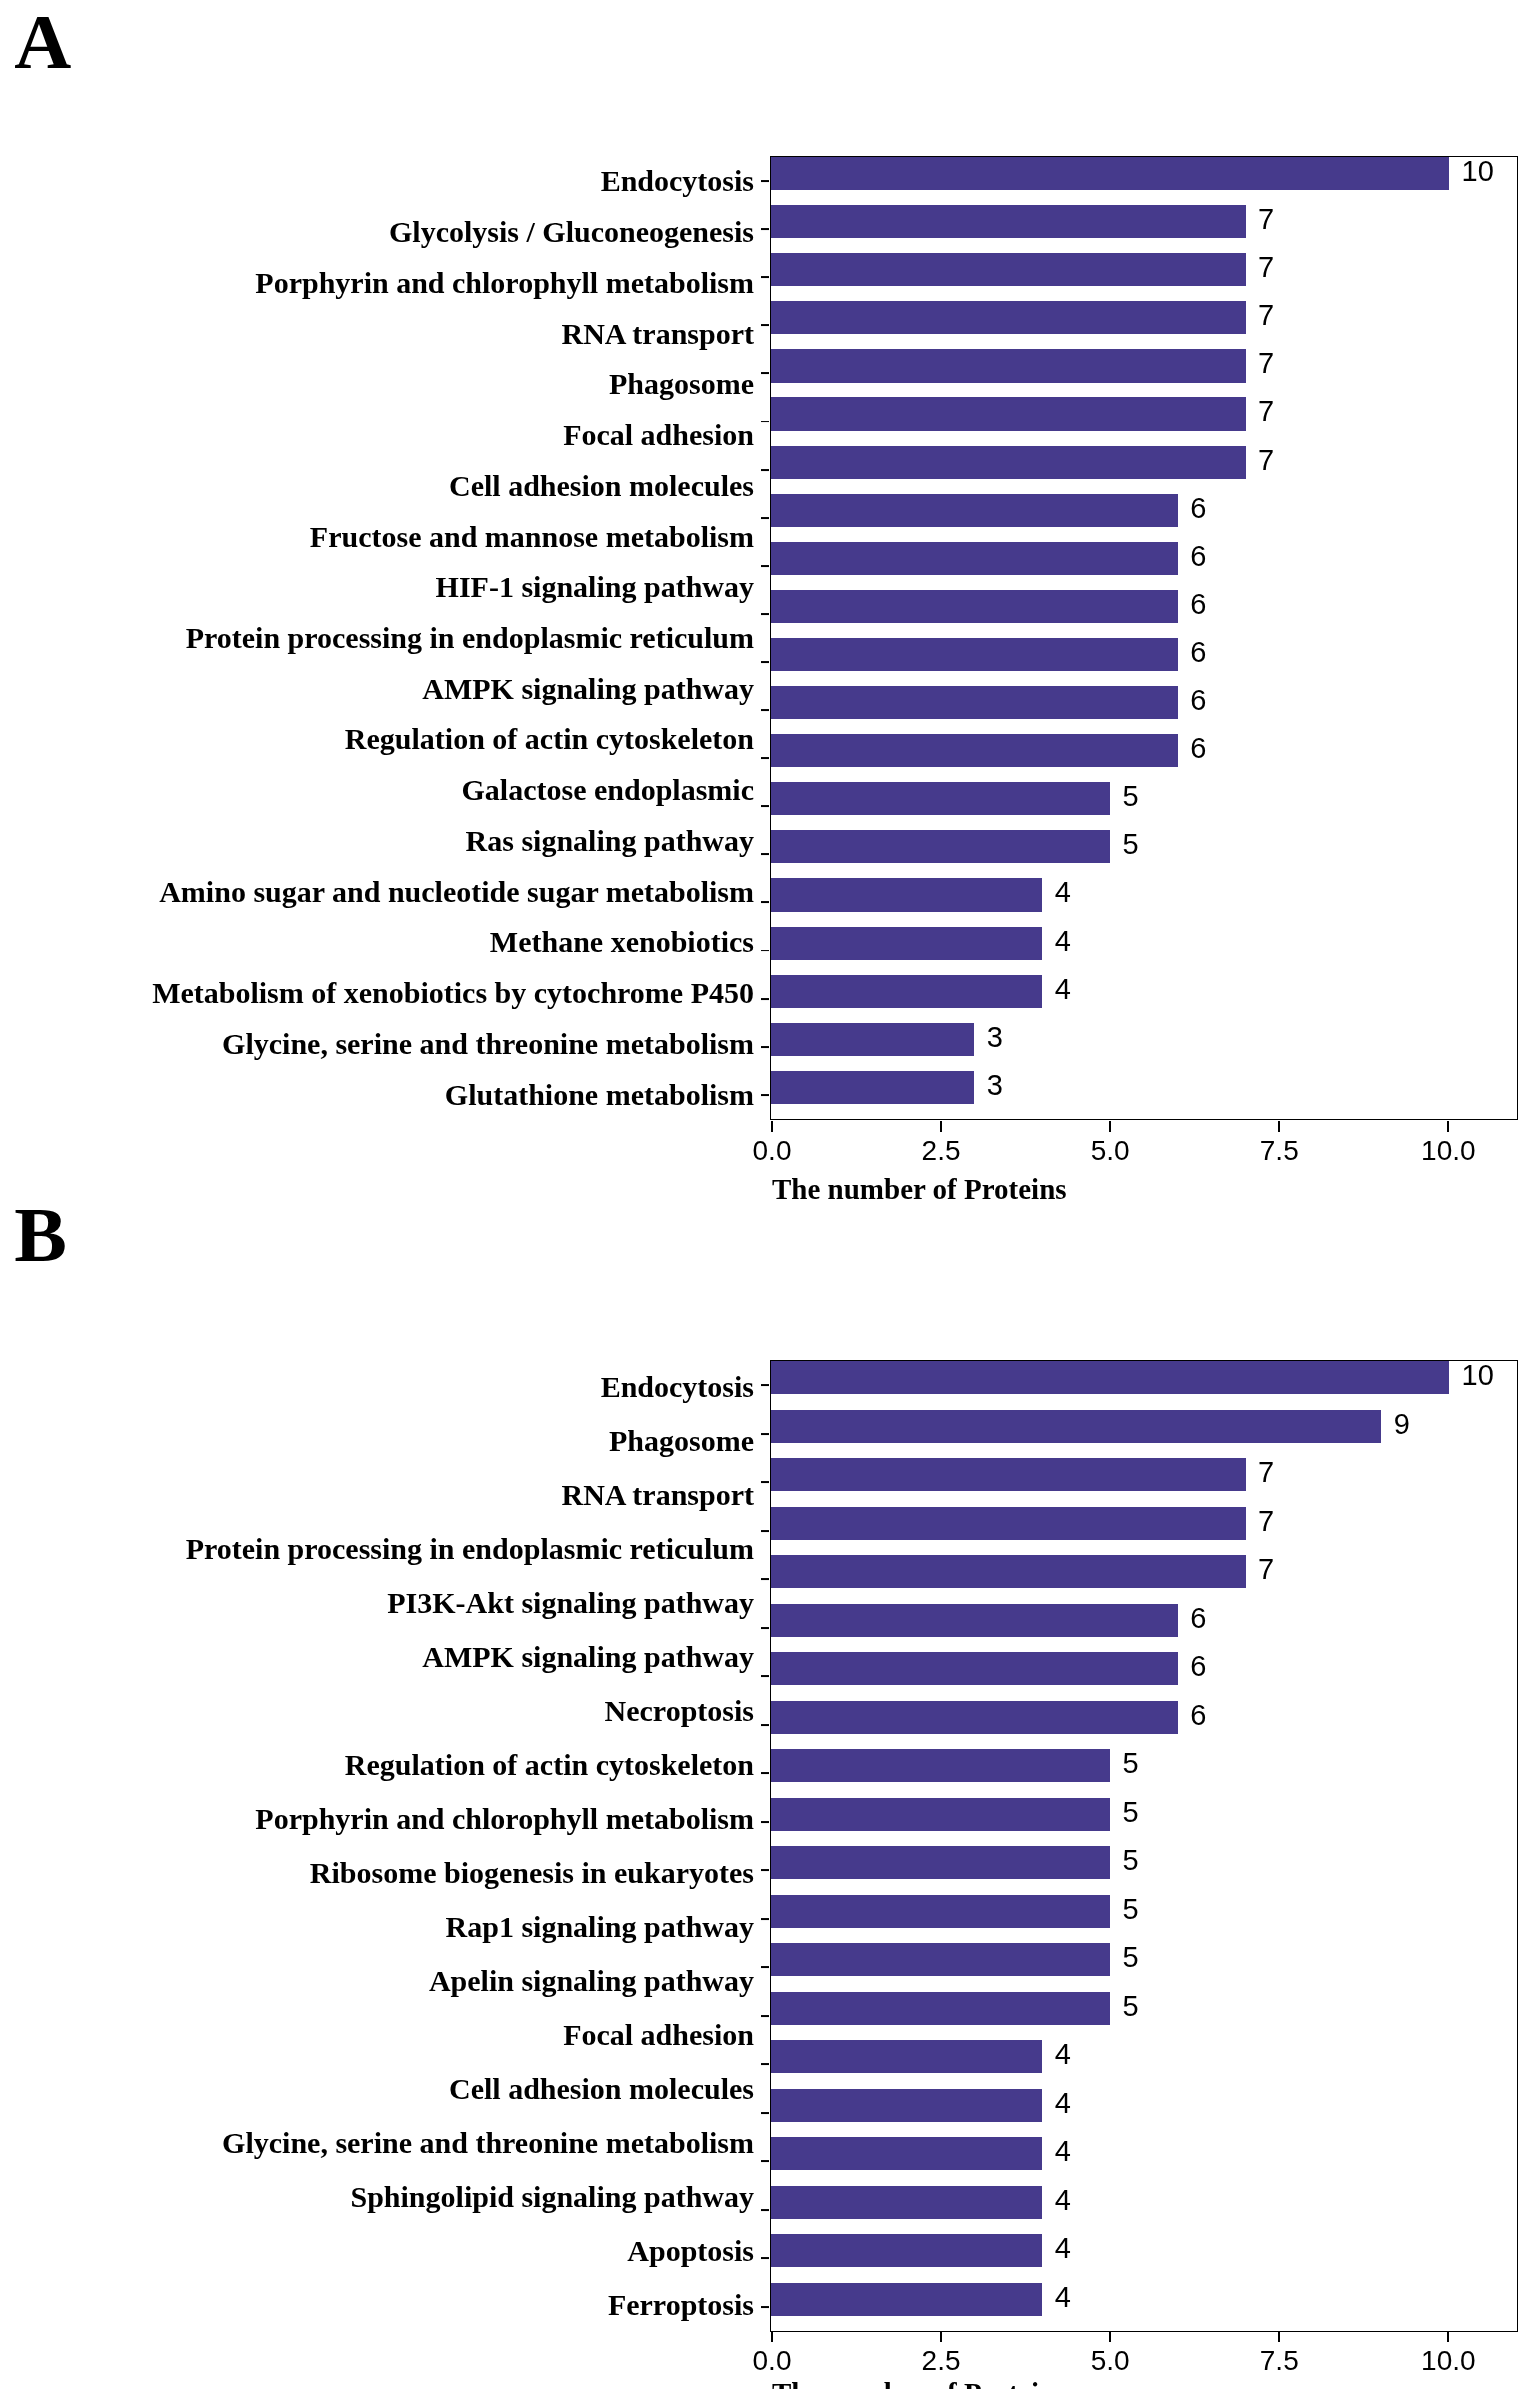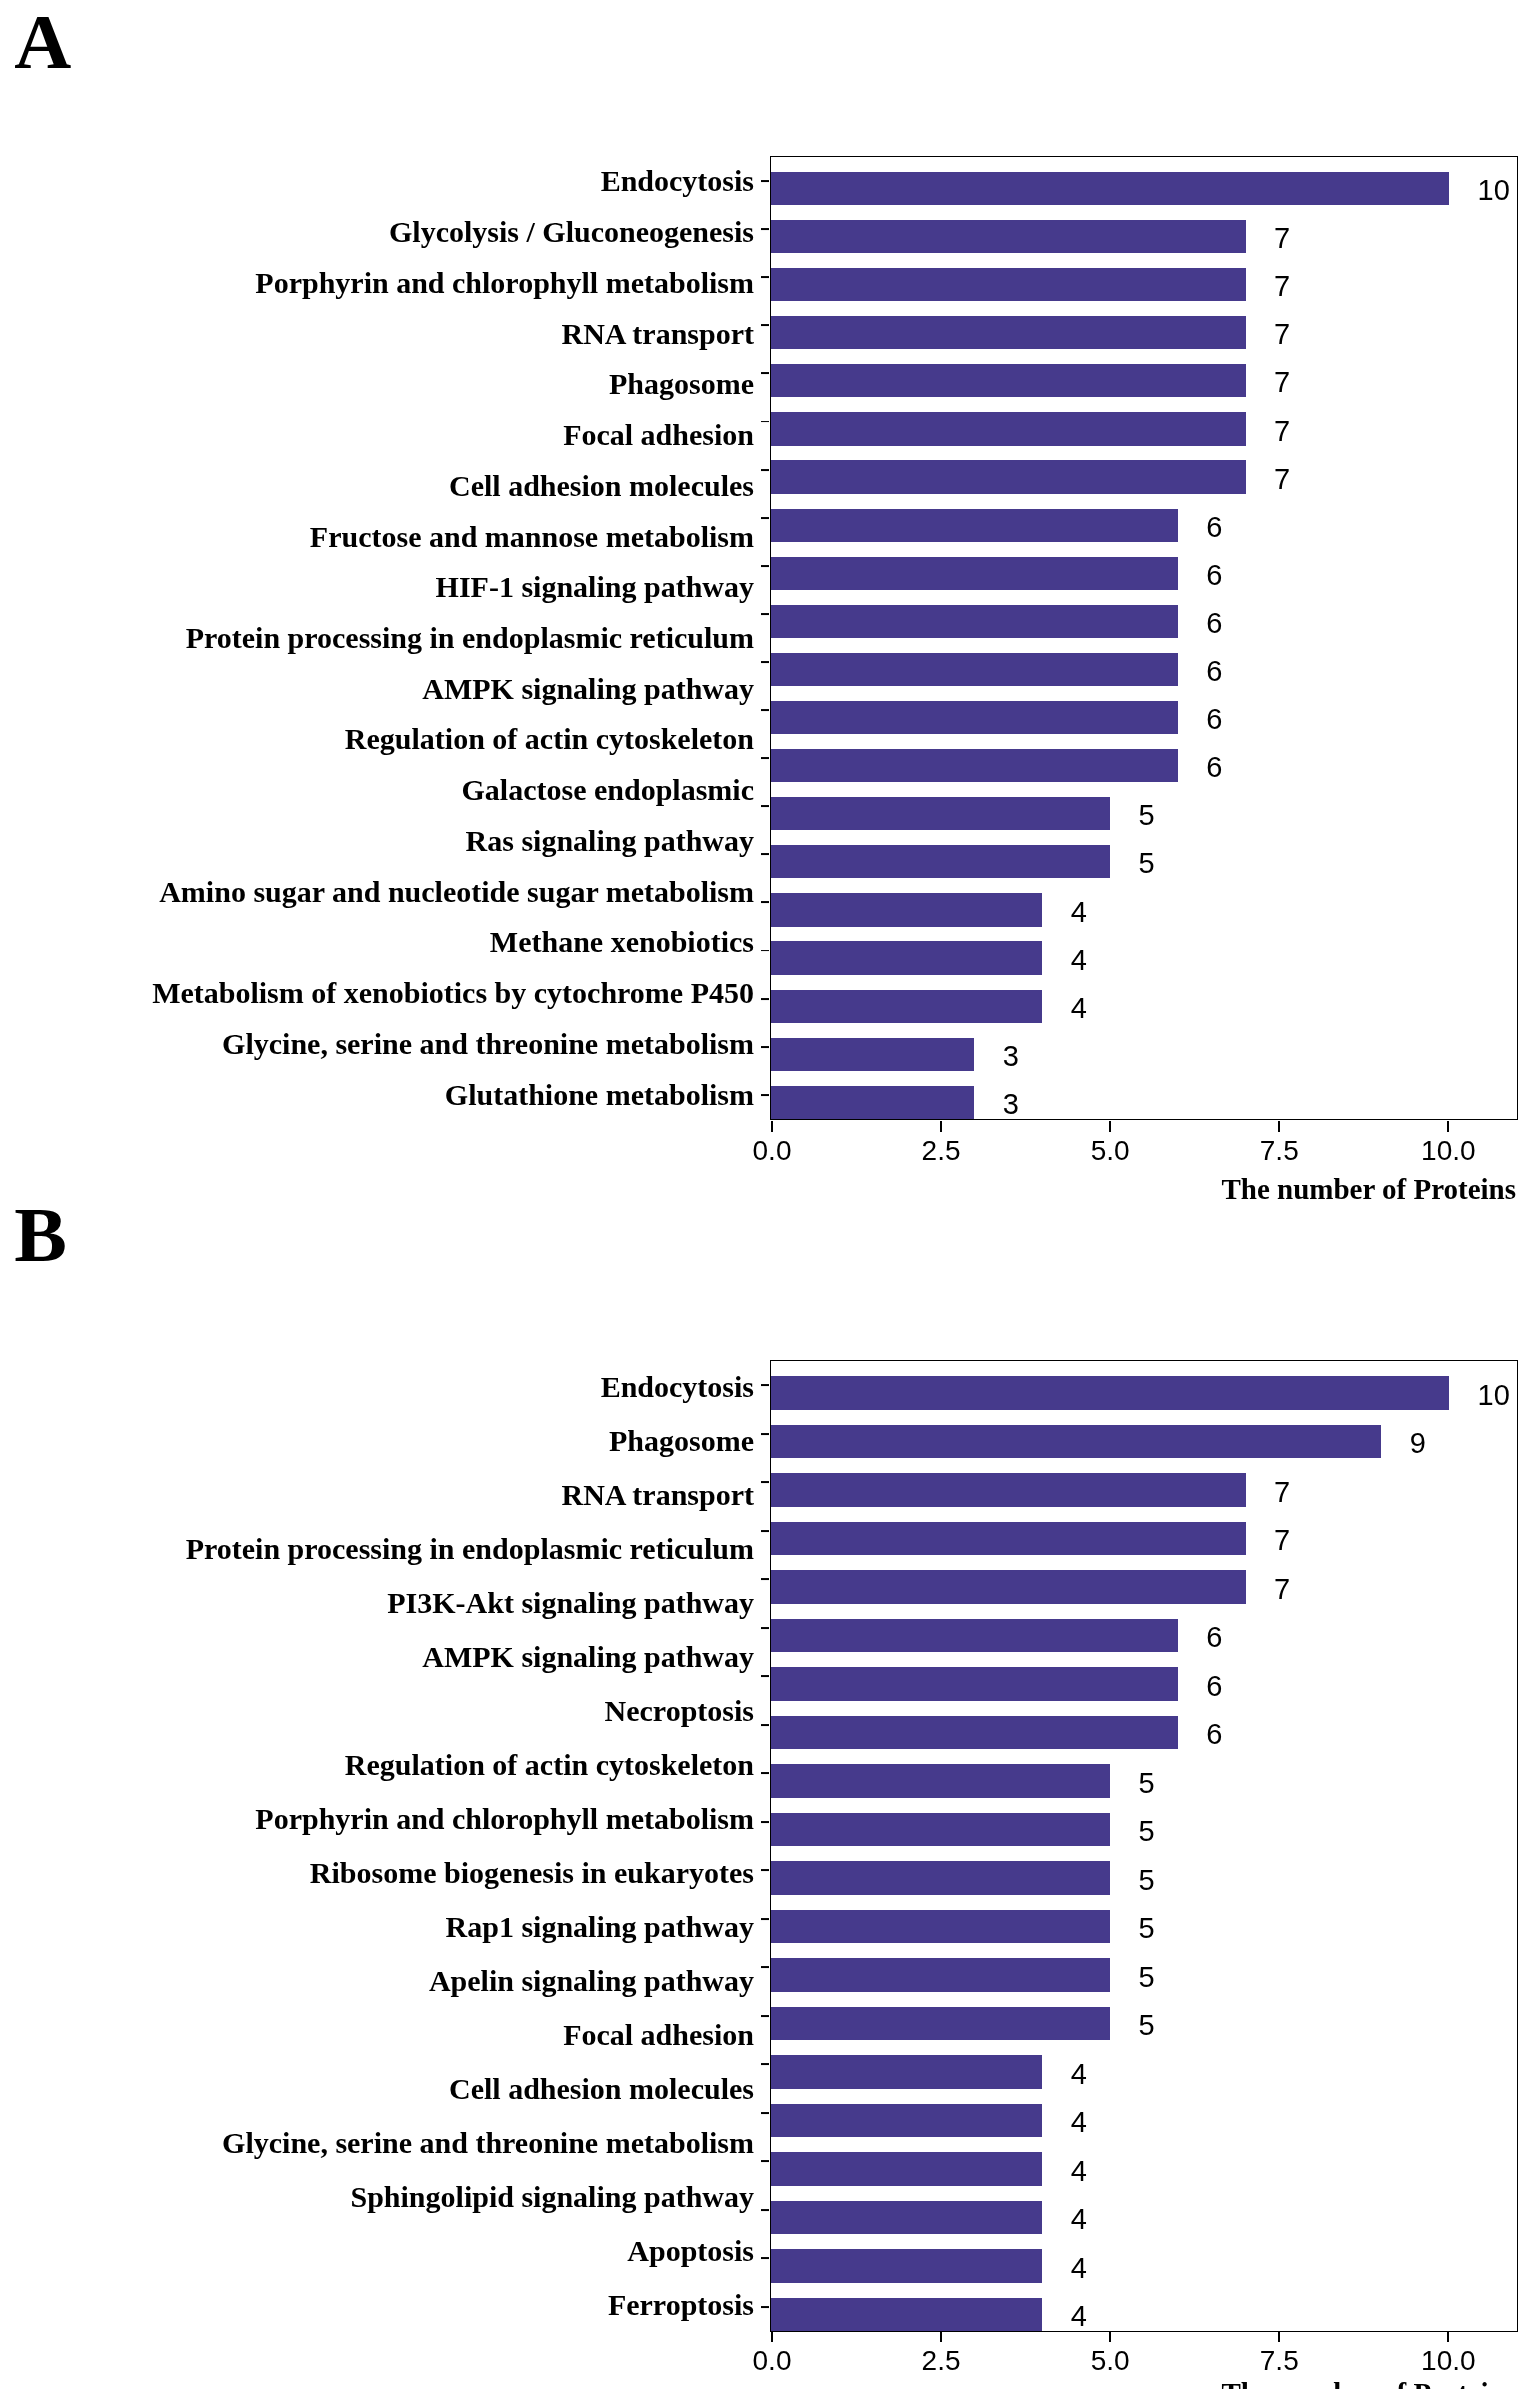--- a/index.html
+++ b/index.html
@@ -15,35 +15,35 @@
   #catsA{left:0;top:156px;width:754px;height:964px;}
   #catsB{left:0;top:1360px;width:754px;height:972px;}
   .cat{flex:1;display:flex;align-items:center;justify-content:flex-end;
        font-weight:bold;font-size:30px;white-space:nowrap;line-height:1;}
 
   
   .plot{position:absolute;border:1.9px solid #000;box-sizing:border-box;background:#fff;}
   #plotA{left:770px;top:156px;width:748px;height:964px;}
   #plotB{left:770px;top:1360px;width:748px;height:972px;}
   .rows{display:flex;flex-direction:column;width:100%;height:100%;}
-  .barrow{flex:1;position:relative;display:flex;align-items:flex-end;gap:16px;}
+  .barrow{flex:1;position:relative;display:flex;align-items:flex-start;}
   .barrow::before{content:"";position:absolute;left:-10.5px;top:50%;transform:translateY(-50%);
                   width:8.6px;height:1.9px;background:#000;}
   .bar{height:69%;}
   .val{font-family:"Liberation Sans","DejaVu Sans",sans-serif;font-size:29px;
        margin-left:12.4px;line-height:1;}
 
   
   .axis{position:absolute;}
   #axisA{left:772px;top:1121px;width:744px;height:119px;}
   #axisB{left:772px;top:2331px;width:744px;height:83px;}
   .xtick{position:absolute;top:0;width:1.9px;height:10.5px;background:#000;}
   .xticklabel{position:absolute;top:16.2px;transform:translateX(-50%);
               font-family:"Liberation Sans","DejaVu Sans",sans-serif;font-size:28px;line-height:1;}
-  .xtitle{position:absolute;left:0;width:100%;text-align:right;font-weight:bold;
+  .xtitle{position:absolute;left:0;width:100%;text-align:left;font-weight:bold;
           font-size:29px;line-height:1;}
   #axisA .xtitle{top:54px;}
   #axisB .xtitle{top:48px;}
 </style>
 </head>
 <body>
 
 <div class="page">
 
   <div class="panel-letter" id="letterA">A</div>

